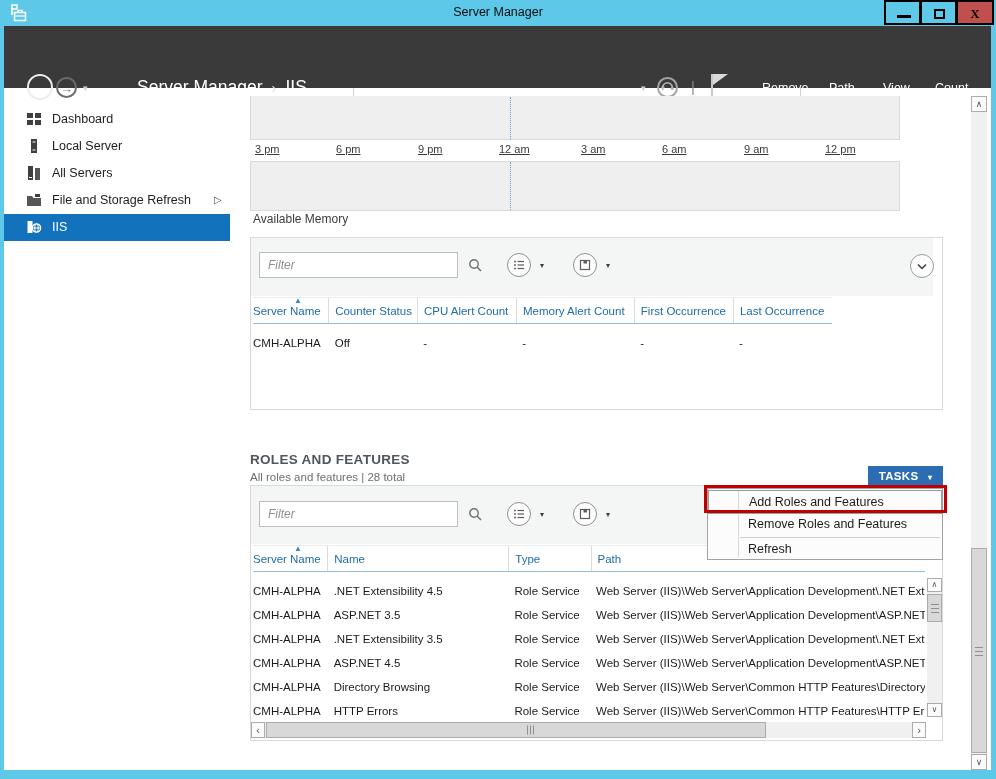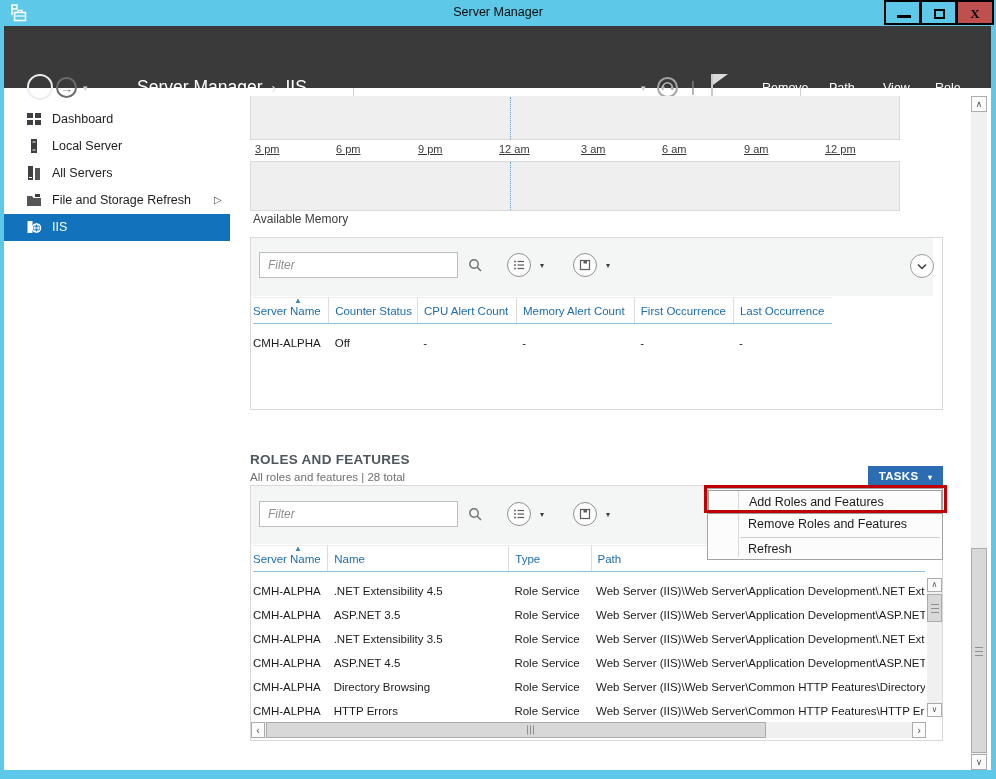--- a/index.html
+++ b/index.html
@@ -117,21 +117,21 @@
       </svg>
     </div>
     <span class="abs pipe">|</span>
     <svg class="abs" style="left:706px;top:46px" width="26" height="30" viewBox="0 0 26 30">
       <line x1="6" y1="2" x2="6" y2="27" stroke="#c9c9c9" stroke-width="2"></line>
       <polygon points="7,2 22,2 7,13" fill="#dadada"></polygon>
     </svg>
     <span class="abs navmenu" style="left:762px">Remove</span>
     <span class="abs navmenu" style="left:829px">Path</span>
     <span class="abs navmenu" style="left:883px">View</span>
-    <span class="abs navmenu" style="left:935px">Role</span>
+    <span class="abs navmenu" style="left:935px">Count</span>
   </div>
 
   <div class="abs siderow" style="top:106px">
     <svg class="ico" viewBox="0 0 16 16">
       <rect x="1" y="2" width="6" height="5" fill="#3f3f3f"></rect>
         <rect x="9" y="2" width="6" height="5" fill="#3f3f3f"></rect>
       <rect x="1" y="9" width="6" height="5" fill="#3f3f3f"></rect>
         <rect x="9" y="9" width="6" height="5" fill="#3f3f3f"></rect>
     </svg>
     <span class="lbl">Dashboard</span>

